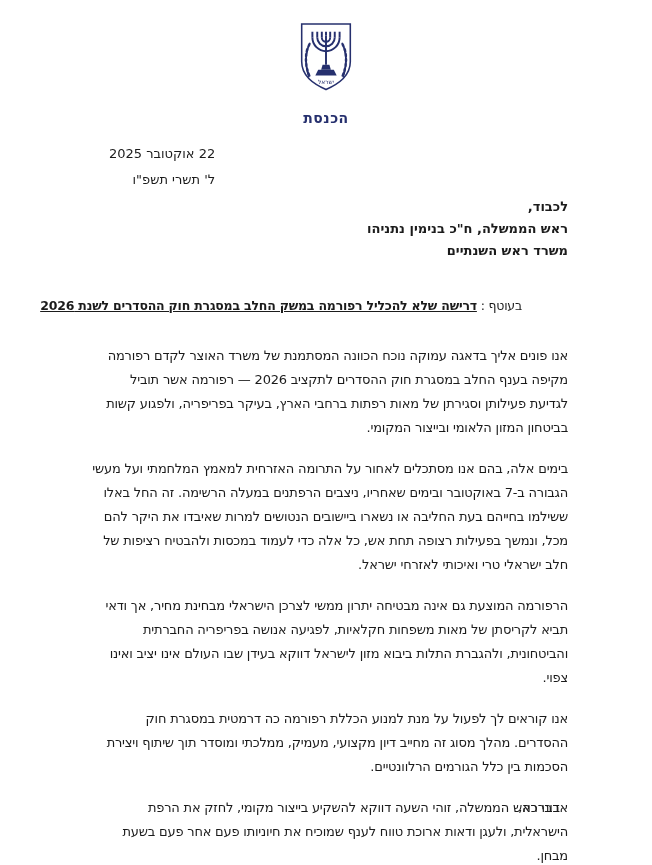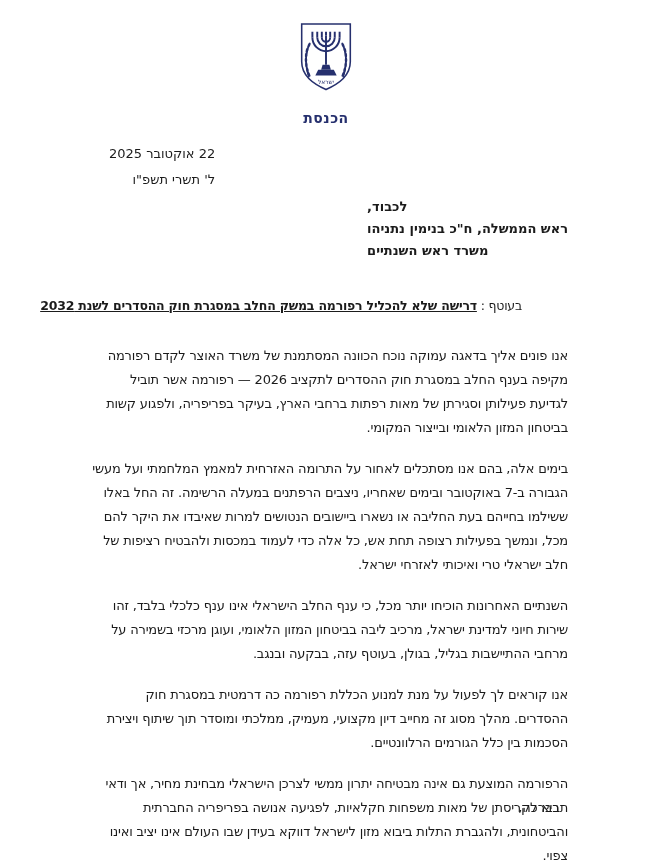--- a/index.html
+++ b/index.html
@@ -50,21 +50,21 @@
     font-size: 13px;
     line-height: 26px;
     white-space: nowrap;
     margin-left: 19px;
   }
   
   .recipient-block {
     position: absolute;
     top: 196px;
     right: 84px;
-    text-align: left;
+    text-align: right;
     font-weight: bold;
     font-size: 13px;
     line-height: 22px;
     white-space: nowrap;
   }
   
   .subject-line {
     position: absolute;
     top: 298px;
     right: 130px;
@@ -158,27 +158,26 @@
   </div>
 
   <div class="recipient-block">
     <div>לכבוד,</div>
     <div>ראש הממשלה, ח"כ בנימין נתניהו</div>
     <div>משרד ראש השנתיים</div>
   </div>
 
   <div class="subject-line">
     <span>בעוטף :</span>
-    <span class="subject-text">דרישה שלא להכליל רפורמה במשק החלב במסגרת חוק ההסדרים לשנת 2032</span>
+    <span class="subject-text">דרישה שלא להכליל רפורמה במשק החלב במסגרת חוק ההסדרים לשנת 2026</span>
   </div>
 
   <div class="letter-body">
     <p>אנו פונים אליך בדאגה עמוקה נוכח הכוונה המסתמנת של משרד האוצר לקדם רפורמה מקיפה בענף החלב במסגרת חוק ההסדרים לתקציב 2026 — רפורמה אשר תוביל לגדיעת פעילותן וסגירתן של מאות רפתות ברחבי הארץ, בעיקר בפריפריה, ולפגוע קשות בביטחון המזון הלאומי ובייצור המקומי.</p>
     <p>בימים אלה, בהם אנו מסתכלים לאחור על התרומה האזרחית למאמץ המלחמתי ועל מעשי הגבורה ב-7 באוקטובר ובימים שאחריו, ניצבים הרפתנים במעלה הרשימה. זה החל באלו ששילמו בחייהם בעת החליבה או נשארו ביישובים הנטושים למרות שאיבדו את היקר להם מכל, ונמשך בפעילות רצופה תחת אש, כל אלה כדי לעמוד במכסות ולהבטיח רציפות של חלב ישראלי טרי ואיכותי לאזרחי ישראל.</p>
-    <p>השנתיים האחרונות הוכיחו יותר מכל, כי ענף החלב הישראלי אינו ענף כלכלי בלבד, זהו שירות חיוני למדינת ישראל, מרכיב ליבה בביטחון המזון הלאומי, ועוגן מרכזי בשמירה על מרחבי ההתיישבות בגליל, בגולן, בעוטף עזה, בבקעה ובנגב.</p>
+    <p>הרפורמה המוצעת גם אינה מבטיחה יתרון ממשי לצרכן הישראלי מבחינת מחיר, אך ודאי תביא לקריסתן של מאות משפחות חקלאיות, לפגיעה אנושה בפריפריה החברתית והביטחונית, ולהגברת התלות ביבוא מזון לישראל דווקא בעידן שבו העולם אינו יציב ואינו צפוי.</p>
     <p>אנו קוראים לך לפעול על מנת למנוע הכללת רפורמה כה דרמטית במסגרת חוק ההסדרים. מהלך מסוג זה מחייב דיון מקצועי, מעמיק, ממלכתי ומוסדר תוך שיתוף ויצירת הסכמות בין כלל הגורמים הרלוונטיים.</p>
-    <p>הרפורמה המוצעת גם אינה מבטיחה יתרון ממשי לצרכן הישראלי מבחינת מחיר, אך ודאי תביא לקריסתן של מאות משפחות חקלאיות, לפגיעה אנושה בפריפריה החברתית והביטחונית, ולהגברת התלות ביבוא מזון לישראל דווקא בעידן שבו העולם אינו יציב ואינו צפוי.</p>
     <p>אדוני ראש הממשלה, זוהי השעה דווקא להשקיע בייצור מקומי, לחזק את הרפת הישראלית, ולעגן ודאות ארוכת טווח לענף שמוכיח את חיוניותו פעם אחר פעם בשעת מבחן.</p>
   </div>
 
   <div class="closing-line">בברכה,</div>
 
 </div>
 
 </body></html>

